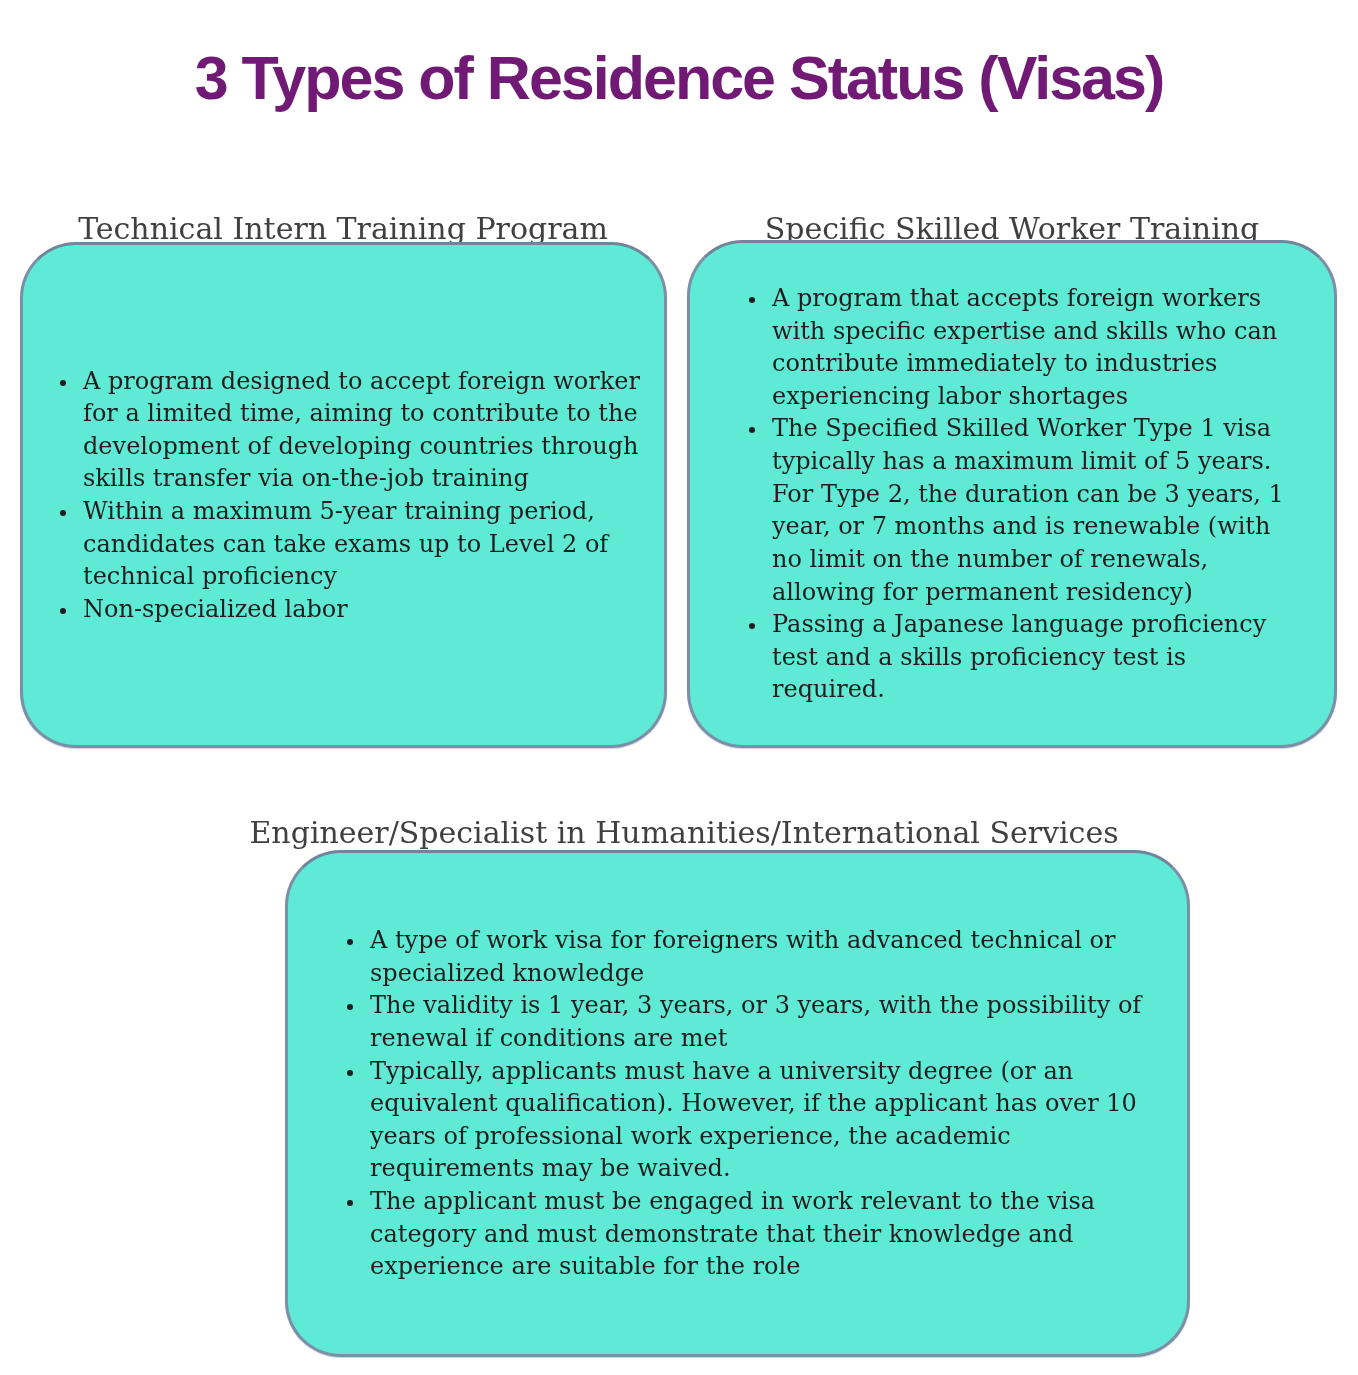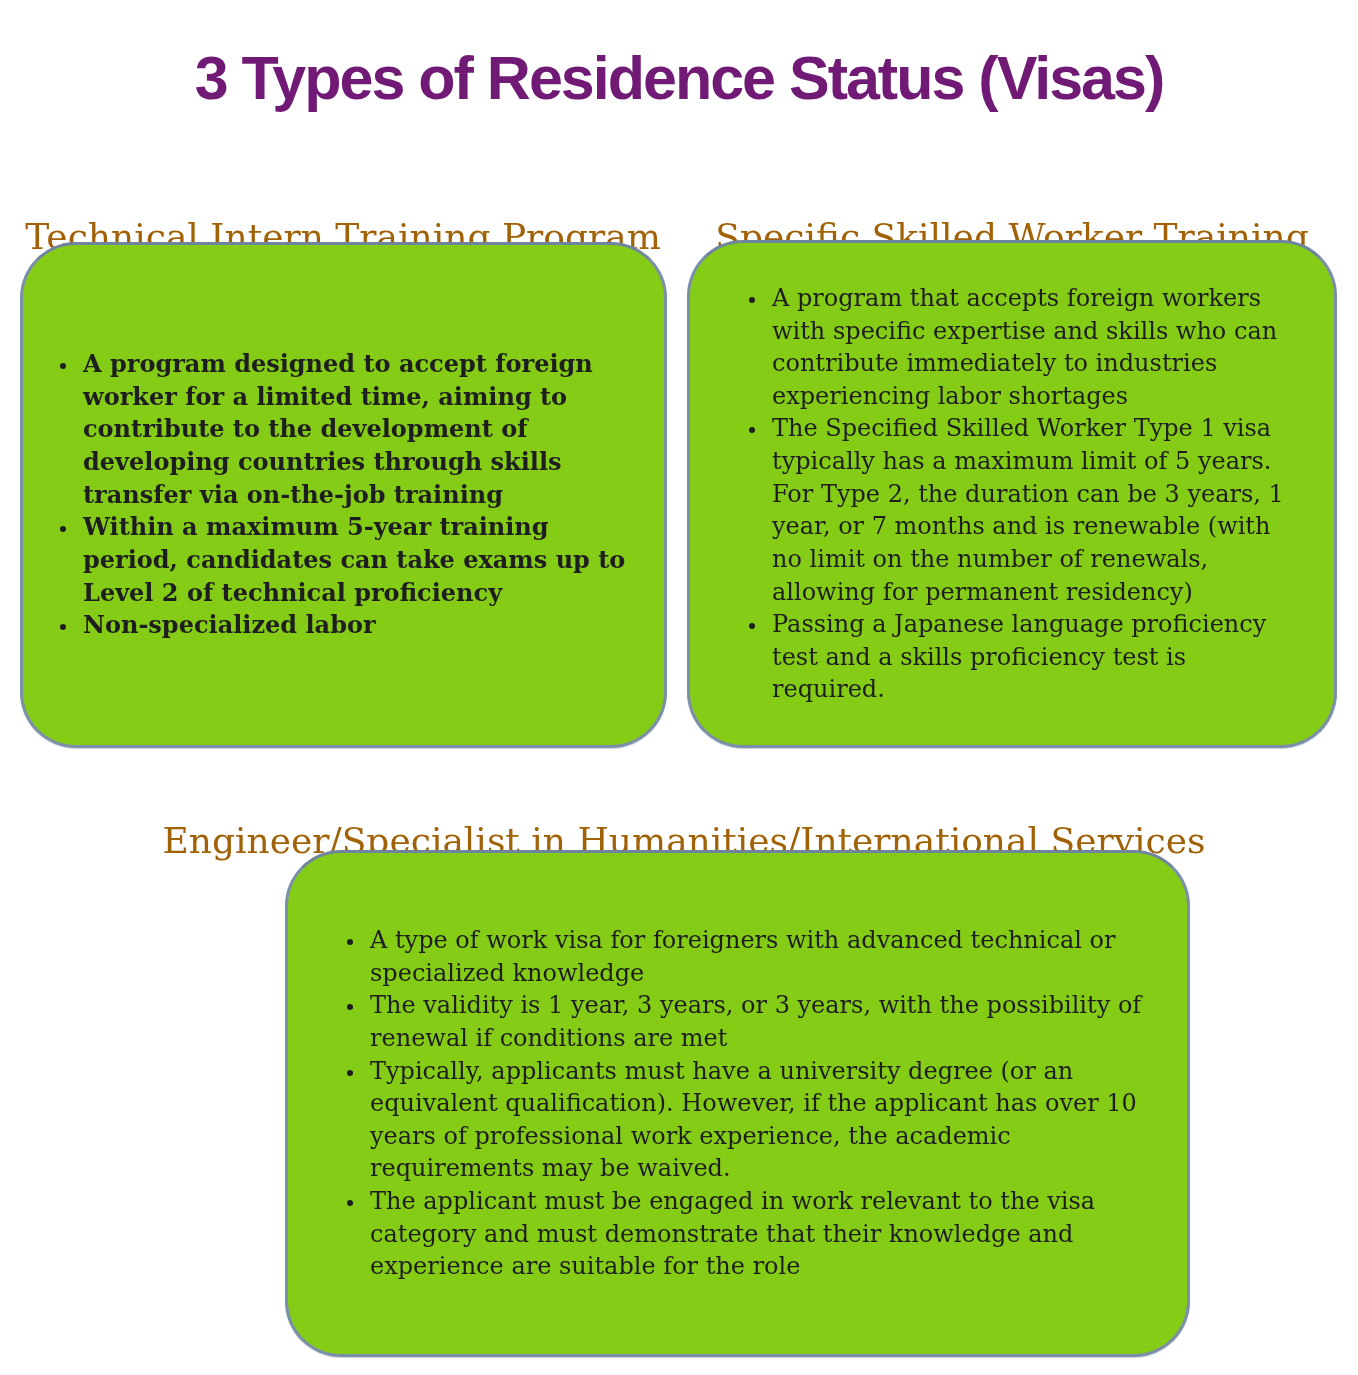--- a/index.html
+++ b/index.html
@@ -27,53 +27,53 @@
     font-size: 61px;
     letter-spacing: -2px;
     color: #701a75;
     white-space: nowrap;
   }
 
   .section-heading {
     position: absolute;
     transform: translateX(-50%);
     white-space: nowrap;
-    font-size: 36px;
+    font-size: 30px;
     font-weight: 400;
-    color: #a16207;
+    color: #404040;
   }
   #heading-technical { left: 343px;  top: 186px; }
   #heading-specific  { left: 1012px; top: 186px; }
   #heading-engineer  { left: 667px;  top: 790px; margin-left: 17px; }
 
   .info-box {
     position: absolute;
     box-sizing: border-box;
     border: 3px solid #7b90a8;
     border-top-color: #6f859d;
     border-radius: 56px;
-    background: #84cc16;
+    background: #5eead4;
     display: flex;
     align-items: center;
     box-shadow: 0 1px 1px rgba(110, 130, 155, 0.35);
   }
   #box-technical { left: 20px;  top: 242px; width: 647px; height: 506px; }
   #box-specific  { left: 687px; top: 240px; width: 650px; height: 508px; }
   #box-engineer  { left: 285px; top: 850px; width: 905px; height: 507px; }
 
   .bullet-list {
     margin: 0;
     padding: 0 30px 0 78px;
     list-style: disc outside;
     font-size: 24px;
     line-height: 1.36;
     width: 100%;
     box-sizing: border-box;
   }
-  #box-technical .bullet-list { padding-left: 56px; padding-right: 20px; font-weight: bold; }
+  #box-technical .bullet-list { padding-left: 56px; padding-right: 20px; }
 
   .bullet-list li {
     margin: 0;
     padding-left: 4px;
   }
   .bullet-list li::marker {
     font-size: 0.82em;
     color: #1e1e1e;
   }
 </style>

